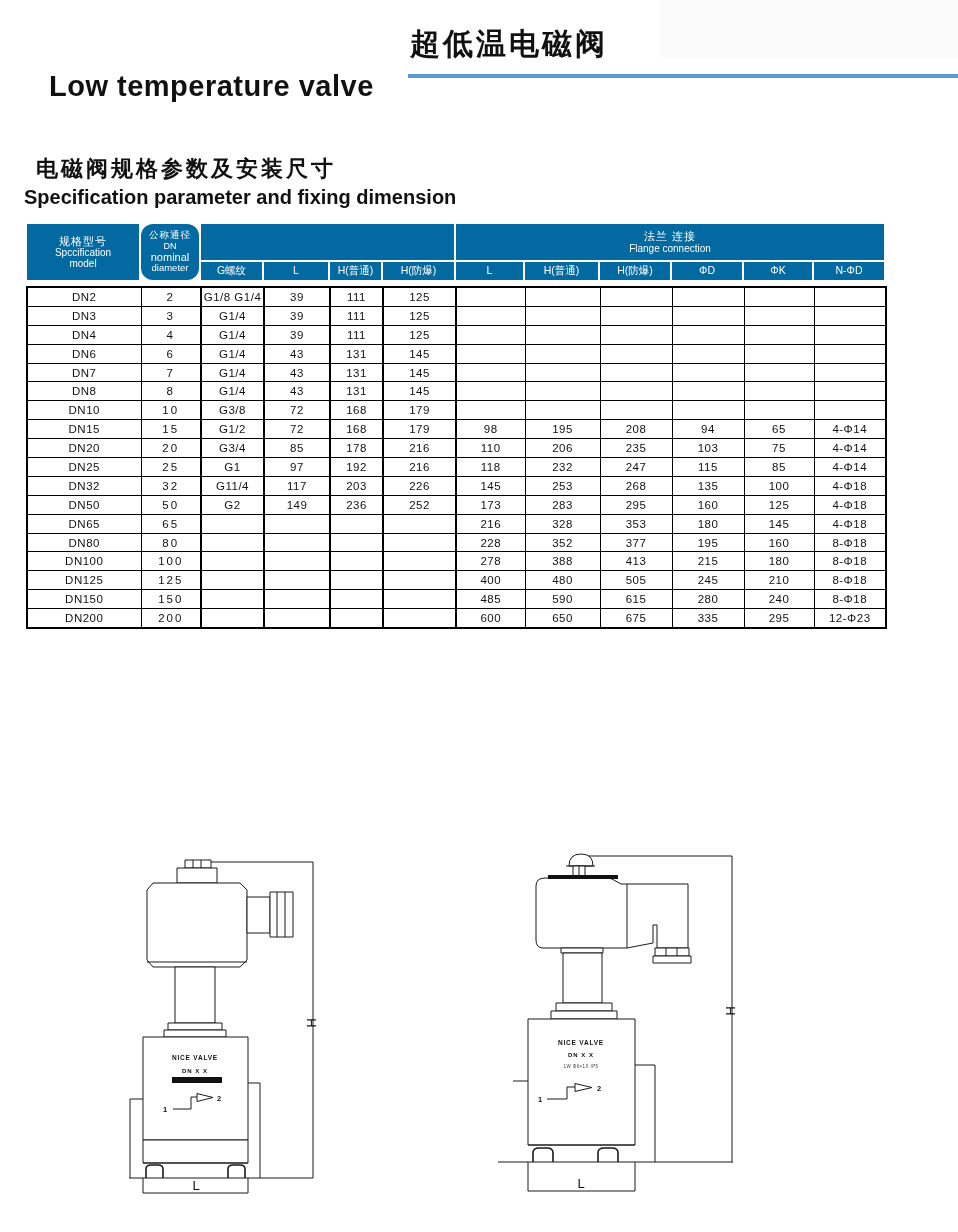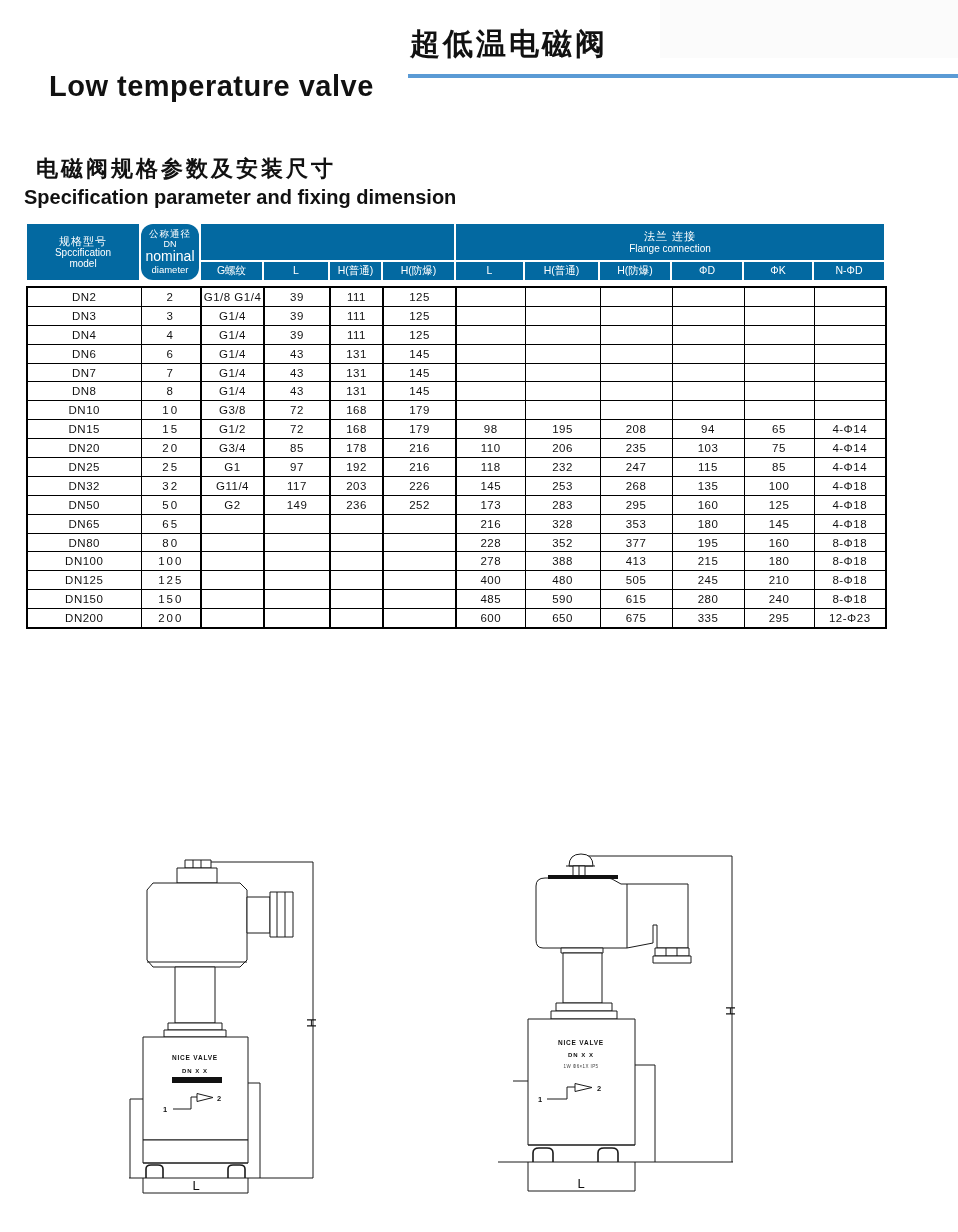--- a/index.html
+++ b/index.html
@@ -68,21 +68,21 @@
 
   <div class="thead">
     <div class="cell model">
       <span class="zh">规格型号</span>
       <span class="en">Spccification</span>
       <span class="en">model</span>
     </div>
     <div class="cell dn">
       <span class="zh" style="font-size:9.5px">公称通径</span>
       <span class="en" style="font-size:9px">DN</span>
-      <span class="en" style="font-size:14px">nominal</span>
+      <span class="en" style="font-size:11px">nominal</span>
       <span class="en" style="font-size:9.5px">diameter</span>
     </div>
     <div class="cell thread">
       <span class="zh">螺纹 连接</span>
       <span class="en">Inside thread connection</span>
     </div>
     <div class="cell flange">
       <span class="zh">法兰 连接</span>
       <span class="en">Flange connection</span>
     </div>

